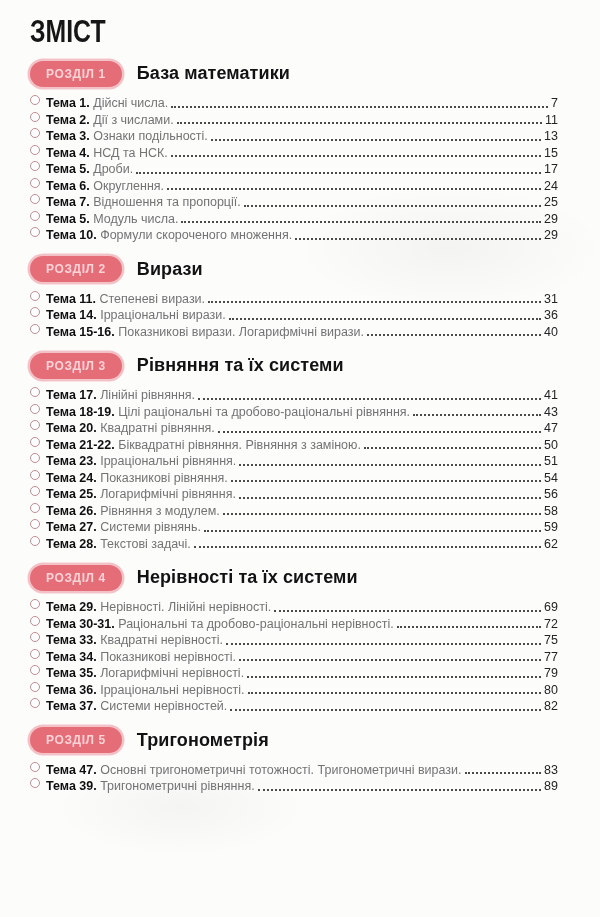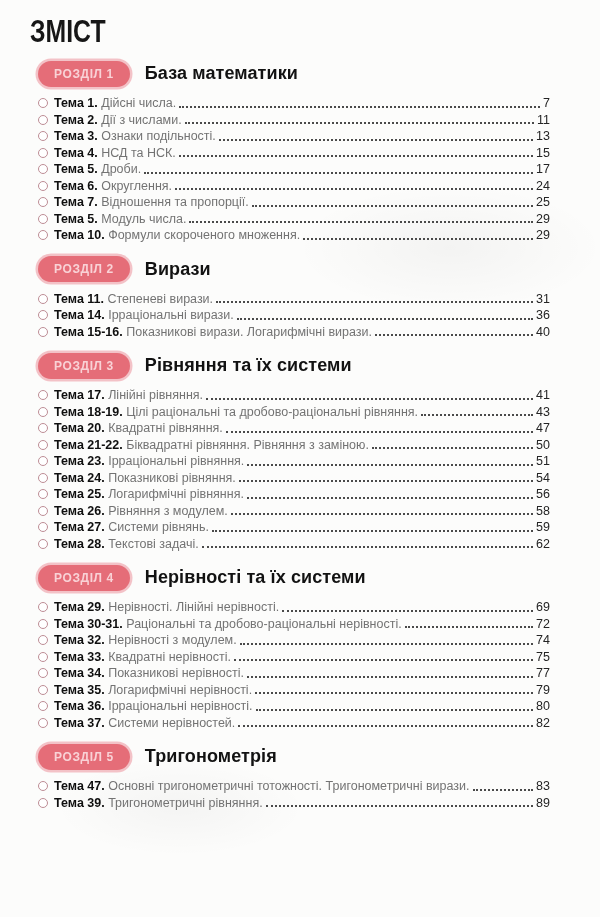--- a/index.html
+++ b/index.html
@@ -18,21 +18,21 @@
   .page{ padding:16px 42px 0 30px; height:100%; }
 
   h1.toc-title{
     margin:0 0 8px 0;
     font-size:31px; line-height:32px;
     font-weight:800; color:#161616;
     letter-spacing:0px;
     transform:scaleX(0.8); transform-origin:left center;
   }
 
-  .section{ margin:8px; }
+  .section{ margin:0; }
   .section-header{
     display:flex; align-items:center; gap:15px;
     margin:12px 0 8px 0; height:27px;
   }
   .badge{
     display:inline-flex; align-items:center; justify-content:center;
     height:26px; padding:0 16px;
     background:var(--badge-fill,#e56d78);
     color:var(--badge-text,#f9d2d6);
     border-radius:14px;
@@ -40,21 +40,21 @@
     box-shadow:0 0 0 2.5px var(--badge-halo,#f3c2c7);
     white-space:nowrap;
   }
   .section-title{
     font-size:18px; font-weight:700; color:#121212;
     letter-spacing:0.1px;
   }
 
   .items{ display:block; }
   .row{
-    display:flex; align-items:center;
+    display:flex; 
     height:16.5px; font-size:12.5px; line-height:16.5px;
   }
   .bullet{
     flex:none; width:10px; height:10px;
     border:1.5px solid var(--bullet-outline,#bd8d95);
     border-radius:50%; background:#fff;
     margin-right:6px;
   }
   .topic-label{ font-weight:700; color:#0f0f0f; white-space:pre; }
   .topic-text{ color:#737373; white-space:pre; }
@@ -297,27 +297,20 @@
   </div>
 
   <div class="row">
     <span class="bullet"></span>
     <span class="topic-label">Тема 30-31.</span>
     <span class="topic-text"> Раціональні та дробово-раціональні нерівності.</span>
     <span class="leader"></span>
     <span class="page-num">72</span>
   </div>
 
-  <div class="row">
-    <span class="bullet"></span>
-    <span class="topic-label">Тема 32.</span>
-    <span class="topic-text"> Нерівності з модулем.</span>
-    <span class="leader"></span>
-    <span class="page-num">74</span>
-  </div>
 
   <div class="row">
     <span class="bullet"></span>
     <span class="topic-label">Тема 33.</span>
     <span class="topic-text"> Квадратні нерівності.</span>
     <span class="leader"></span>
     <span class="page-num">75</span>
   </div>
 
   <div class="row">

